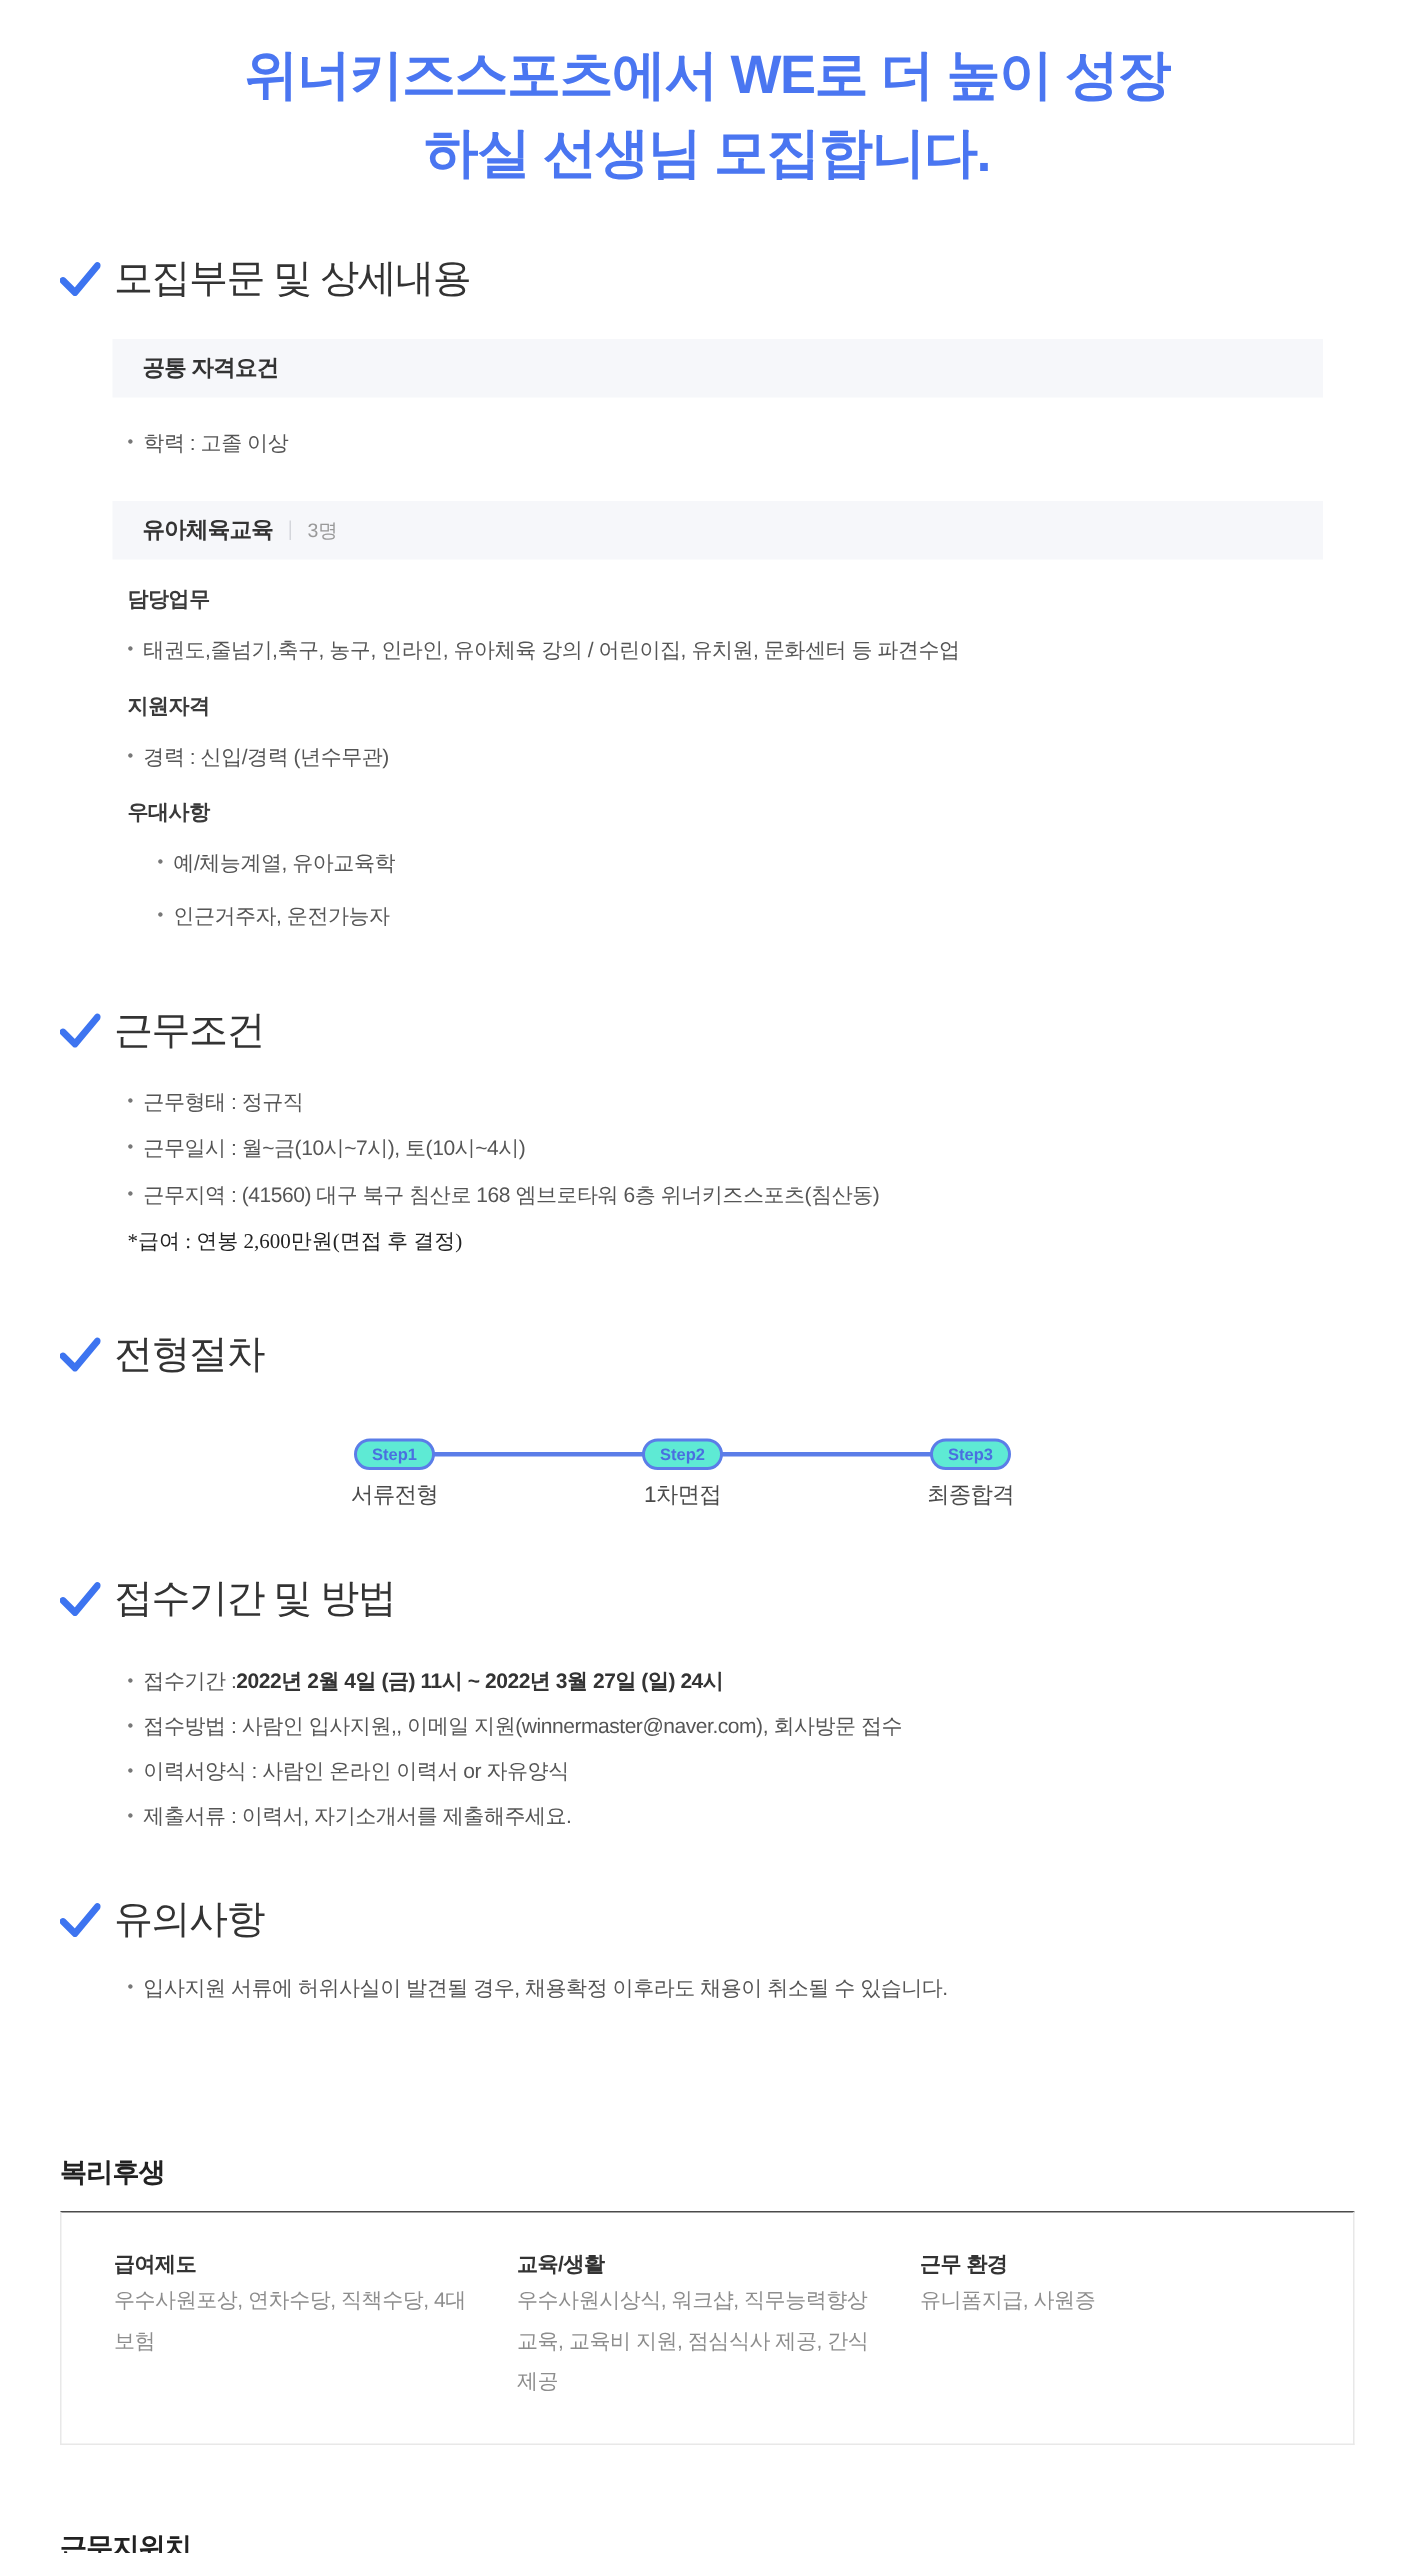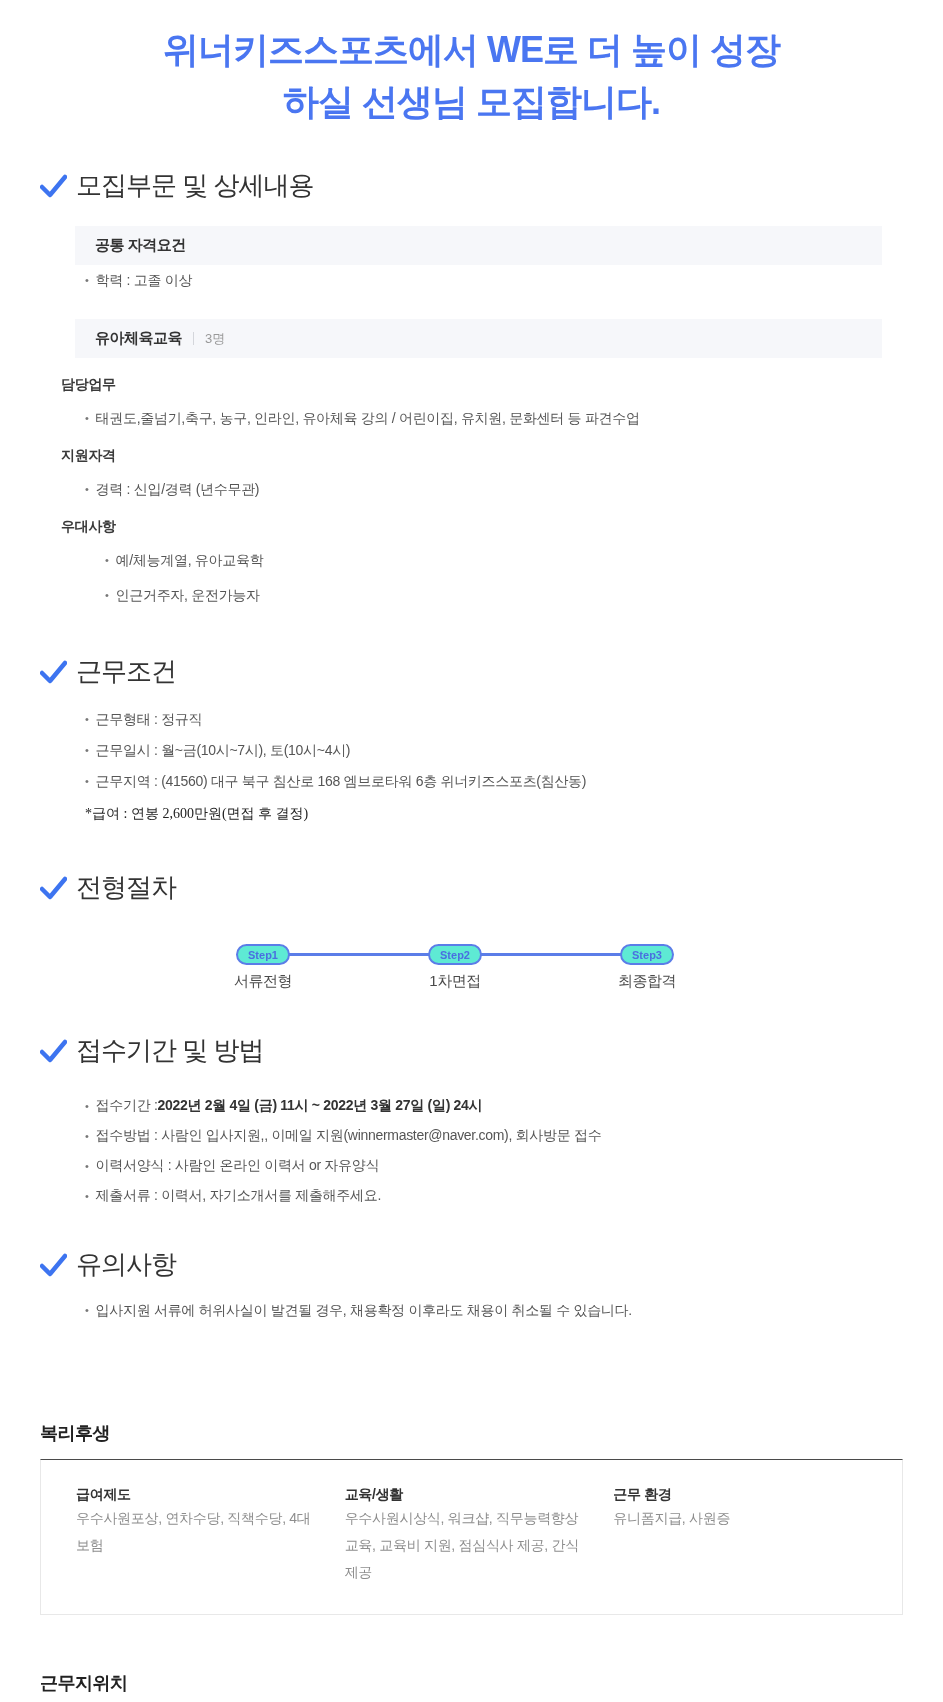--- a/index.html
+++ b/index.html
@@ -26,24 +26,24 @@
   .gray-box.second { margin-top:28px; }
   .gray-box-title { font-size:15px; font-weight:bold; color:#333; letter-spacing:-0.5px; }
   .count-divider { display:inline-block; width:1px; height:13px; background:#d4d6db; margin:0 11px; }
   .count-text { font-size:13px; color:#999; }
 
   
   .bullet-line { display:flex; margin-left:85px; font-size:14px; color:#555; line-height:22px; letter-spacing:-0.3px; }
   .bullet-line::before { content:"\2022"; font-size:11px; color:#777; margin-right:7px; line-height:22px; }
   .bullet-line.nested { margin-left:105px; }
   .mt12 { margin-top:12px; }
-  .mt13 { margin-top:4px; }
+  .mt13 { margin-top:19px; }
   .gap27 { margin-top:13px; }
 
-  .sub-head { margin-left:61px; margin-top:15px; font-size:14px; font-weight:bold; color:#3a3a3a; letter-spacing:-0.3px; line-height:22px; }
+  .sub-head { margin-left:85px; margin-top:15px; font-size:14px; font-weight:bold; color:#3a3a3a; letter-spacing:-0.3px; line-height:22px; }
 
   .cond-list .bullet-line { line-height:22px; margin-top:9px; }
   .cond-list { margin-top:20px; }
   .salary-note { margin-left:85px; margin-top:10px; font-size:14px; color:#222;
                  font-family:"Liberation Serif","DejaVu Serif",serif; letter-spacing:0; line-height:24px; }
 
   
   .steps-wrap { position:relative; margin-left:208px; margin-top:40px; width:494px; }
   .steps-line { position:absolute; left:55px; right:55px; top:9px; height:3px; background:#5b7de8; border-radius:2px; }
   .steps-row { position:relative; display:flex; justify-content:space-between; }

